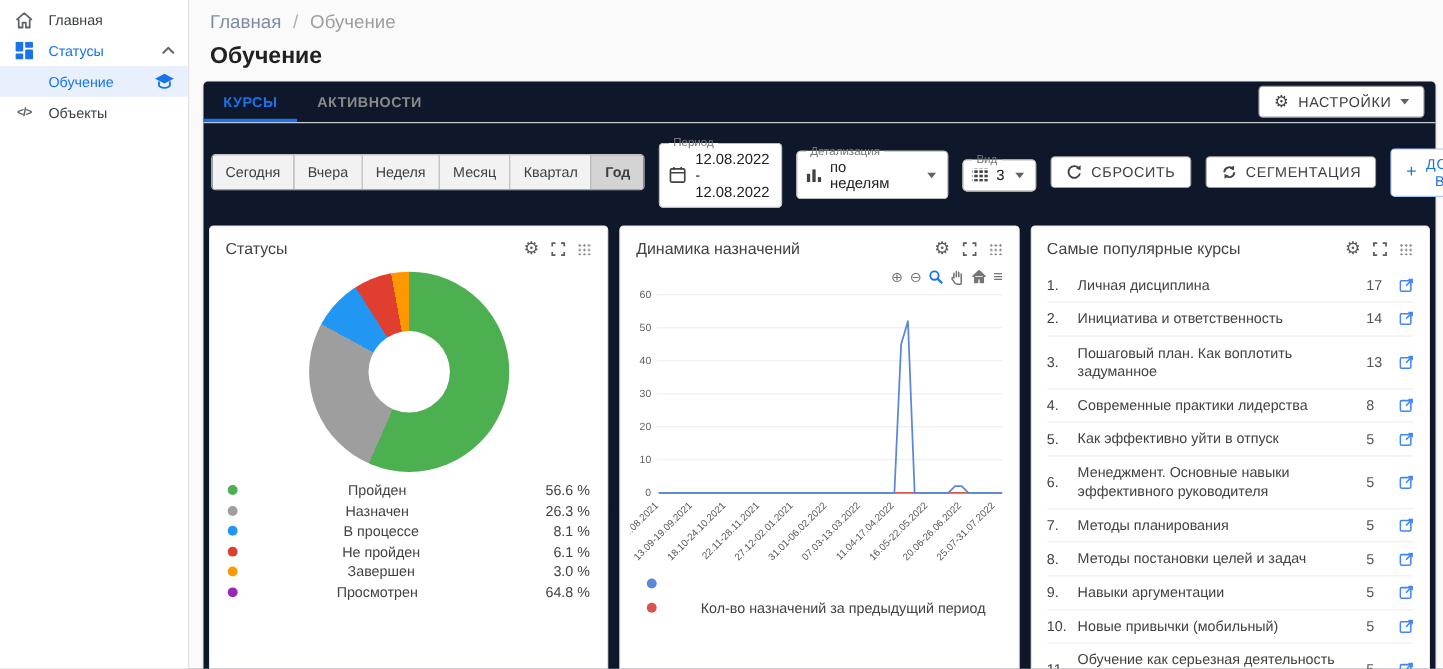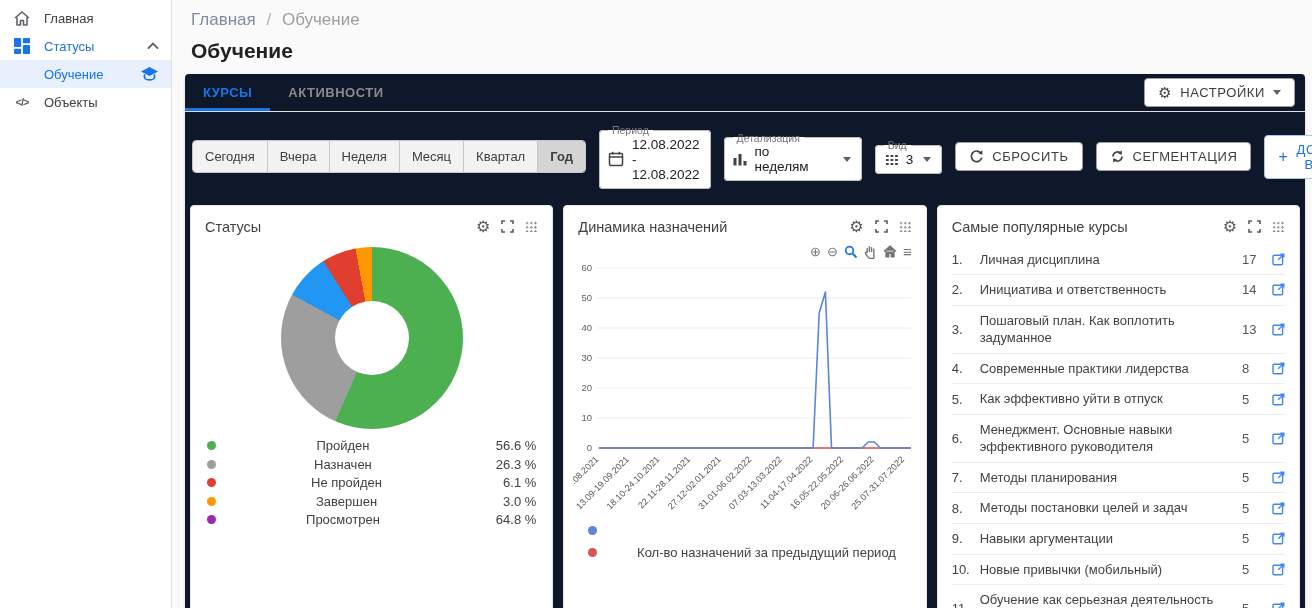--- a/index.html
+++ b/index.html
@@ -264,20 +264,25 @@
                 <span class="leg-dot" style="background: rgb(76, 175, 80);"></span>
                 <span class="leg-label">Пройден</span>
                 <span class="leg-val">56.6 %</span>
               </div>
               <div class="leg-row">
                 <span class="leg-dot" style="background: rgb(158, 158, 158);"></span>
                 <span class="leg-label">Назначен</span>
                 <span class="leg-val">26.3 %</span>
               </div>
               <div class="leg-row">
+                <span class="leg-dot" style="background: rgb(33, 150, 243);"></span>
+                <span class="leg-label">В процессе</span>
+                <span class="leg-val">8.1 %</span>
+              </div>
+              <div class="leg-row">
                 <span class="leg-dot" style="background: rgb(224, 62, 46);"></span>
                 <span class="leg-label">Не пройден</span>
                 <span class="leg-val">6.1 %</span>
               </div>
               <div class="leg-row">
                 <span class="leg-dot" style="background: rgb(255, 152, 0);"></span>
                 <span class="leg-label">Завершен</span>
                 <span class="leg-val">3.0 %</span>
               </div>
               <div class="leg-row">

